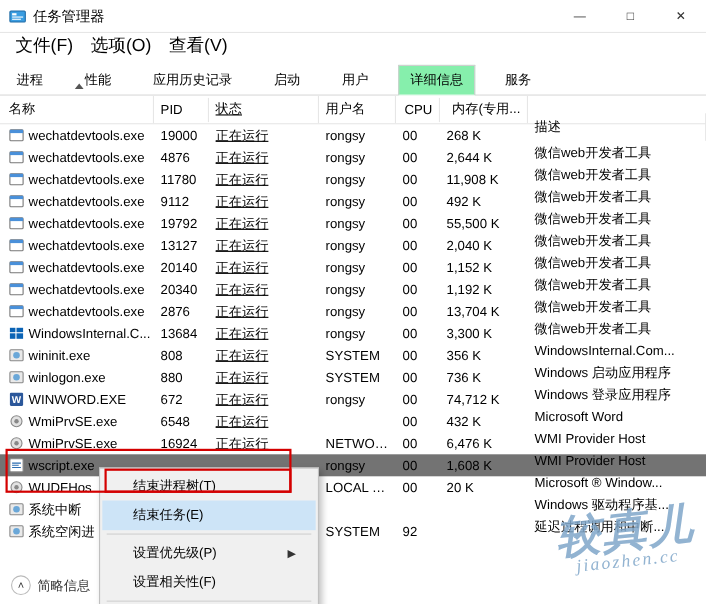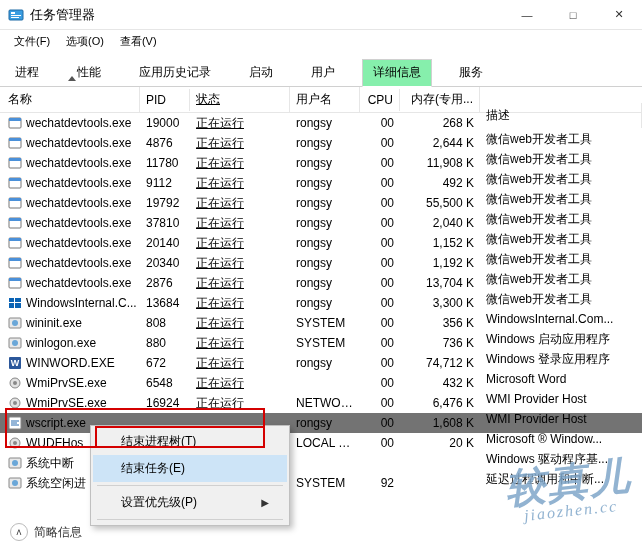--- a/index.html
+++ b/index.html
@@ -32,21 +32,21 @@
     display: flex; align-items: center; justify-content: center;
     font-family: "Segoe UI Symbol", sans-serif;
     font-size: 11px;
     color: #333;
   }
 
   
   .menubar {
     display: flex; align-items: center;
     height: 22px; padding: 0 6px;
-    font-size: 11px;
+    font-size: 16px;
   }
   .menubar .menu-item { padding: 2px 8px; cursor: default; }
 
   
   .tabs {
     display: flex; align-items: flex-end;
     border-bottom: 1px solid #d0d0d0;
     padding: 6px 4px 0 4px;
     gap: 16px;
   }
@@ -103,21 +103,21 @@
     padding: 1px 6px;
     overflow: hidden;
     text-overflow: ellipsis;
   }
   .row.selected { background: #737373; }
   .row .c-name { display: flex; align-items: center; gap: 4px; }
   .row .proc-icon {
     width: 14px; height: 14px; flex: 0 0 14px;
     display: inline-block;
   }
-  .row .c-cpu, .row .c-mem { text-align: right; }
+  .row .c-cpu, .row .c-mem { text-align: left; }
 
   
   .red-box {
     position: absolute;
     border: 2px solid #d40000;
     pointer-events: none;
     z-index: 50;
   }
   .red-box.outer { left: 5px; top: 408px; width: 260px; height: 40px; }
   .red-box.inner { left: 95px; top: 426px; width: 170px; height: 22px; }
@@ -315,21 +315,21 @@
         <div class="cell c-desc">微信web开发者工具</div>
       </div>
       <div class="row">
         <div class="cell c-name">
           <span class="proc-icon"><svg viewBox="0 0 14 14" width="14" height="14">
               <rect x="1" y="2" width="12" height="10" rx="1" fill="#fff" stroke="#777"></rect>
               <rect x="1" y="2" width="12" height="3" fill="#4a90d9"></rect>
             </svg></span>
           <span>wechatdevtools.exe</span>
         </div>
-        <div class="cell c-pid">37810</div>
+        <div class="cell c-pid">13127</div>
         <div class="cell c-status">正在运行</div>
         <div class="cell c-user">rongsy</div>
         <div class="cell c-cpu">00</div>
         <div class="cell c-mem">2,040 K</div>
         <div class="cell c-desc">微信web开发者工具</div>
       </div>
       <div class="row">
         <div class="cell c-name">
           <span class="proc-icon"><svg viewBox="0 0 14 14" width="14" height="14">
               <rect x="1" y="2" width="12" height="10" rx="1" fill="#fff" stroke="#777"></rect>
@@ -537,20 +537,23 @@
     <span>结束进程树(T)</span>
   </div>
   <div class="item highlight">
     <span>结束任务(E)</span>
   </div>
   <div class="sep"></div>
   <div class="item">
     <span>设置优先级(P)</span>
     <span class="arrow">▶</span>
   </div>
+  <div class="item">
+    <span>设置相关性(F)</span>
+  </div>
   <div class="sep"></div>
 
 </div>
 
 <div class="footer">
   <span class="chev">
     <span>˄</span>
   </span>
   <span>简略信息</span>
 </div>

